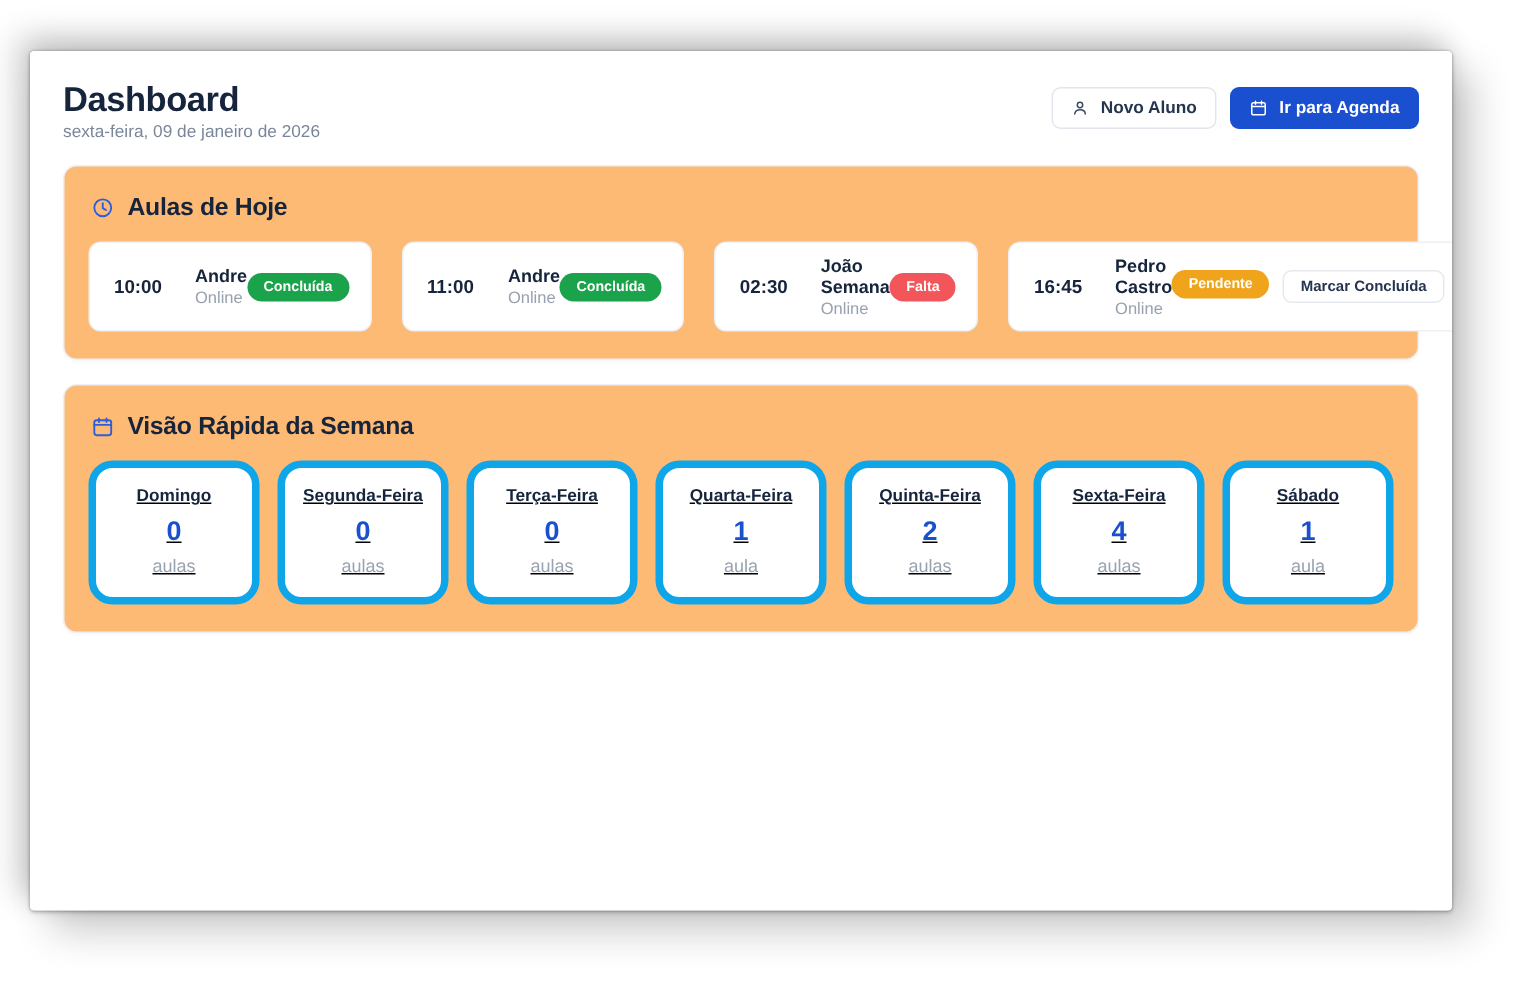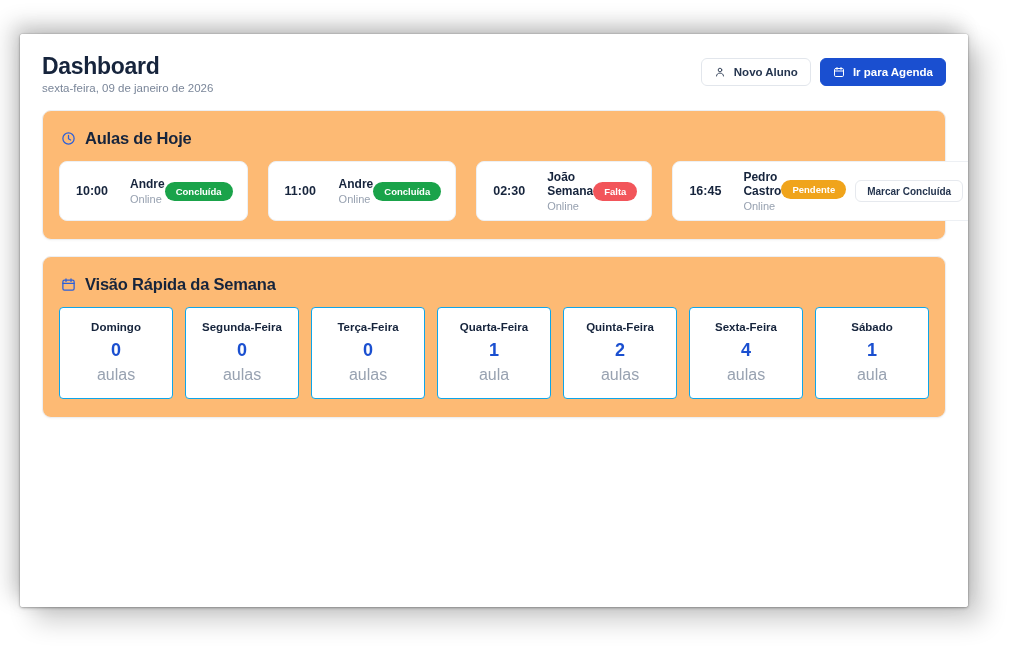--- a/index.html
+++ b/index.html
@@ -189,43 +189,44 @@
   }
 
   
   .week-grid {
     display: grid;
     grid-template-columns: repeat(7, 1fr);
     gap: 12px;
   }
 
   .day-card {
-    border: 1px solid #0ea5e9;
-    border-radius: 4px;
+    border: 5px solid #0ea5e9;
+    border-radius: 16px;
     background: #ffffff;
     padding: 13px 6px 14px 6px;
     text-align: center;
+    text-decoration: underline;
   }
 
   .day-name {
     font-size: 11.5px;
     font-weight: 700;
     color: #16243c;
     margin-bottom: 8px;
   }
 
   .day-count {
     font-size: 18px;
     font-weight: 700;
     color: #1a4fd0;
     line-height: 1;
     margin-bottom: 7px;
   }
 
-  .day-unit { font-size: 16px; color: #98a2b1; }
+  .day-unit { font-size: 12px; color: #98a2b1; }
 </style>
 </head>
 <body>
 
 <div class="viewport">
   <div class="page-shadow">
     <div class="page">
 
       <div class="page-header">
         <div class="title-block">

